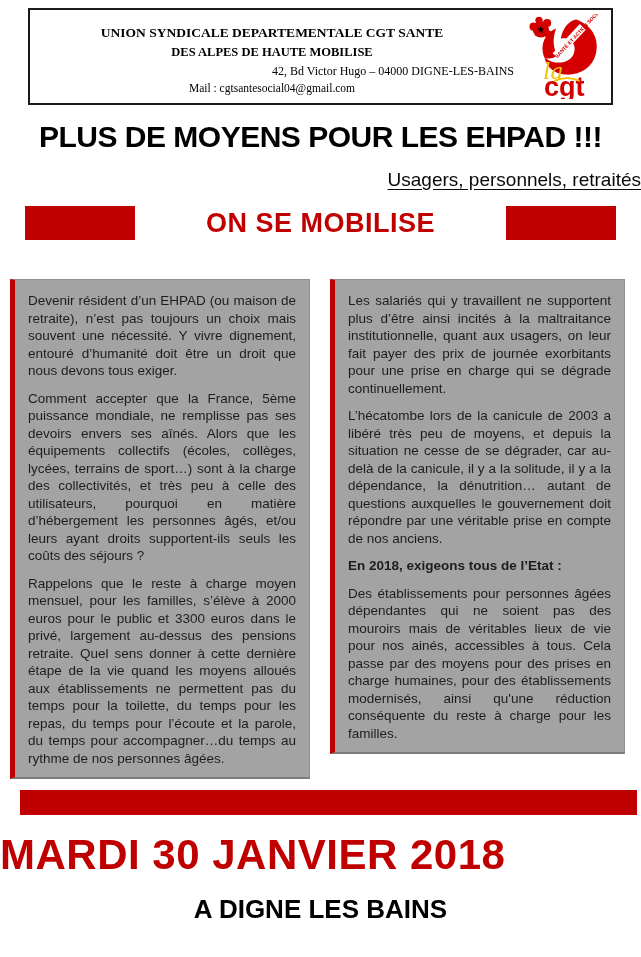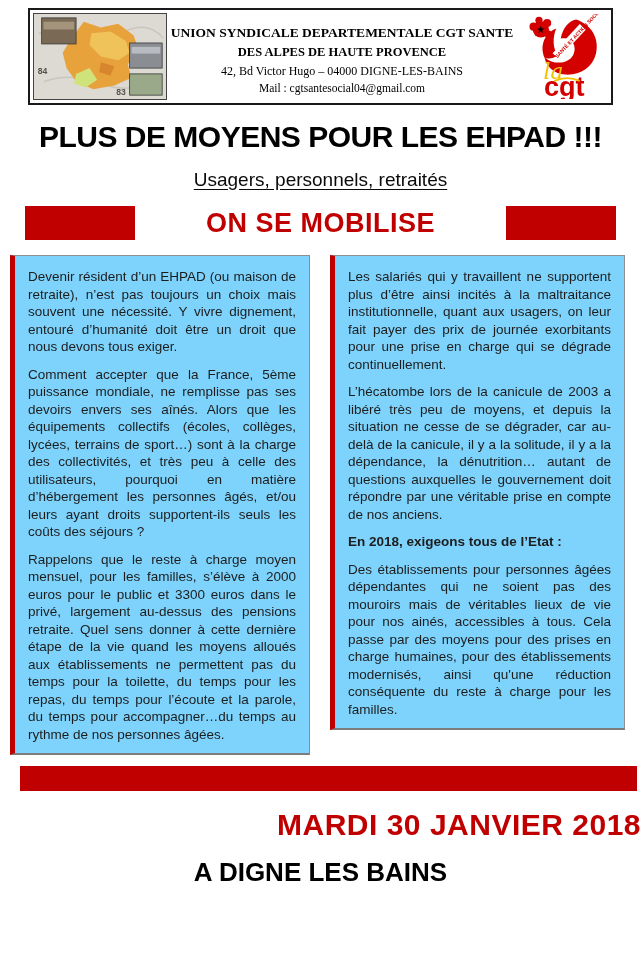--- a/index.html
+++ b/index.html
@@ -8,83 +8,65 @@
 
   
   .header { margin:8px 28px 0 28px; height:97px; border:2px solid #1a1a1a;
             display:flex; align-items:stretch; background:#fff; }
   .map-wrap { width:140px; padding:3px; display:flex; }
   .map-wrap svg { width:100%; height:100%; border:1px solid #444; }
   .org { flex:1; text-align:center; font-family:"Liberation Serif", serif;
          color:#000; padding-top:13px; line-height:1.5; }
   .org .l1 { font-size:13.5px; font-weight:bold; }
   .org .l2 { font-size:12.5px; font-weight:bold; }
-  .org .l3 { font-size:12px; }
+  .org .l3 { font-size:12px;text-align:right; }
   .org .l4 { font-size:12.5px; font-weight:bold; }
   .org .l5 { font-size:11.5px; }
   .logo-wrap { width:97px; padding:4px 6px; display:flex; align-items:center; }
   .logo-wrap svg { width:100%; height:100%; }
 
   
   .title { margin-top:15px; text-align:center; font-size:30px; font-weight:900;
            letter-spacing:-0.5px; color:#000; }
-  .subtitle { margin-top:15px; text-align:center; font-size:19px; font-weight:500;
+  .subtitle { margin-top:15px; text-align:right; font-size:19px; font-weight:500;
               color:#0a0a0a; text-decoration:underline; text-underline-offset:3px; }
 
   
   .banner { margin:15px 25px 0 25px; height:34px; display:flex; }
   .banner .block { width:110px; background:#c00000; }
   .banner .label { flex:1; text-align:center; font-size:27px; font-weight:800;
                    color:#c00000; line-height:34px; letter-spacing:0.5px; }
 
   
   .columns { display:flex; margin:15px 16px 0 10px; gap:20px; align-items:flex-start; }
-  .col { background:#7dd3fc; border:1px solid #8f8f8f; border-bottom:2px solid #7c7c7c;
+  .col { background:#a3a3a3; border:1px solid #8f8f8f; border-bottom:2px solid #7c7c7c;
          border-left:5px solid #c00000; padding:12px 13px 10px 13px;
-         font-size:13.5px; line-height:17.5px; color:#1d1d1d; text-align:justify; }
+         font-size:13.5px; line-height:17.5px; color:#1d1d1d; text-align:justify;margin-top:24px; }
   .col-left  { width:300px; }
   .col-right { flex:1;padding-left:13px; }
   .col p { margin-bottom:10px; }
   .col p:last-child { margin-bottom:0; }
   .col p.bold { font-weight:bold; }
 
   
   .redbar { margin:11px 4px 0 20px; height:25px; background:#c00000; }
-  .date { margin-top:17px; text-align:right; font-size:30px; font-weight:900;
+  .date { margin-top:17px; text-align:left; font-size:42px; font-weight:900;
           color:#c00000; letter-spacing:0.5px; line-height:1.1; }
   .footer-lines { margin-top:14px; text-align:center; font-size:26px;
                   font-weight:800; color:#000; line-height:34px; }
 </style>
 </head>
 <body>
 
 <div class="header">
 
-  <div class="map-wrap">
-    <svg viewBox="0 0 138 88" preserveAspectRatio="none">
-      <rect x="0" y="0" width="138" height="88" fill="#dcdad2"></rect>
-      <path d="M5 20 Q30 15 50 22 T95 18 T135 25" stroke="#c8c6bd" stroke-width="1.5" fill="none"></path>
-      <path d="M10 70 Q40 60 70 72 T130 66" stroke="#c8c6bd" stroke-width="1.5" fill="none"></path>
-      <path d="M52 8 L70 14 L88 10 L104 22 L110 38 L98 52 L102 66 L84 74 L62 78 L44 70 L34 56 L30 40 L40 24 Z" fill="#e8a23c"></path>
-      <path d="M60 20 L80 18 L96 28 L100 40 L88 48 L70 44 L58 32 Z" fill="#f0c25a"></path>
-      <path d="M44 62 L58 56 L66 68 L54 76 L42 72 Z" fill="#cfe37a"></path>
-      <path d="M70 50 L84 54 L80 64 L68 60 Z" fill="#d8862e"></path>
-      <rect x="8" y="4" width="36" height="27" fill="#7a6a55" stroke="#333" stroke-width="0.8"></rect>
-      <rect x="10" y="8" width="32" height="8" fill="#a5947c"></rect>
-      <rect x="100" y="30" width="34" height="26" fill="#8a8d92" stroke="#333" stroke-width="0.8"></rect>
-      <rect x="102" y="34" width="30" height="7" fill="#b8bcc2"></rect>
-      <rect x="100" y="62" width="34" height="22" fill="#9aa98a" stroke="#333" stroke-width="0.8"></rect>
-      <text x="4" y="62" font-size="9" font-weight="bold" fill="#55524a">84</text>
-      <text x="86" y="84" font-size="9" font-weight="bold" fill="#55524a">83</text>
-    </svg>
-  </div>
 
   <div class="org">
     <div class="l1">UNION SYNDICALE DEPARTEMENTALE CGT SANTE</div>
-    <div class="l2">DES ALPES DE HAUTE PROVENCE</div>
+    <div class="l2">DES ALPES DE HAUTE MOBILISE</div>
     <div class="l3">42, Bd Victor Hugo – 04000 DIGNE-LES-BAINS</div>
     <div class="l5">Mail : cgtsantesocial04@gmail.com</div>
   </div>
 
   <div class="logo-wrap">
     <svg viewBox="0 0 90 94">
       <path d="M60 6 C78 12 86 28 82 44 C78 60 64 68 48 67 C36 66 27 58 25 48
                C36 57 52 55 57 45 C62 34 54 25 43 27 C46 14 52 8 60 6 Z" fill="#d40000"></path>
       <path d="M25 48 C20 36 24 22 38 16 C34 26 34 38 40 46 C34 50 28 50 25 48 Z" fill="#d40000"></path>
       <rect x="30" y="26" width="44" height="9" transform="rotate(-47 52 30)" fill="#ffffff"></rect>

